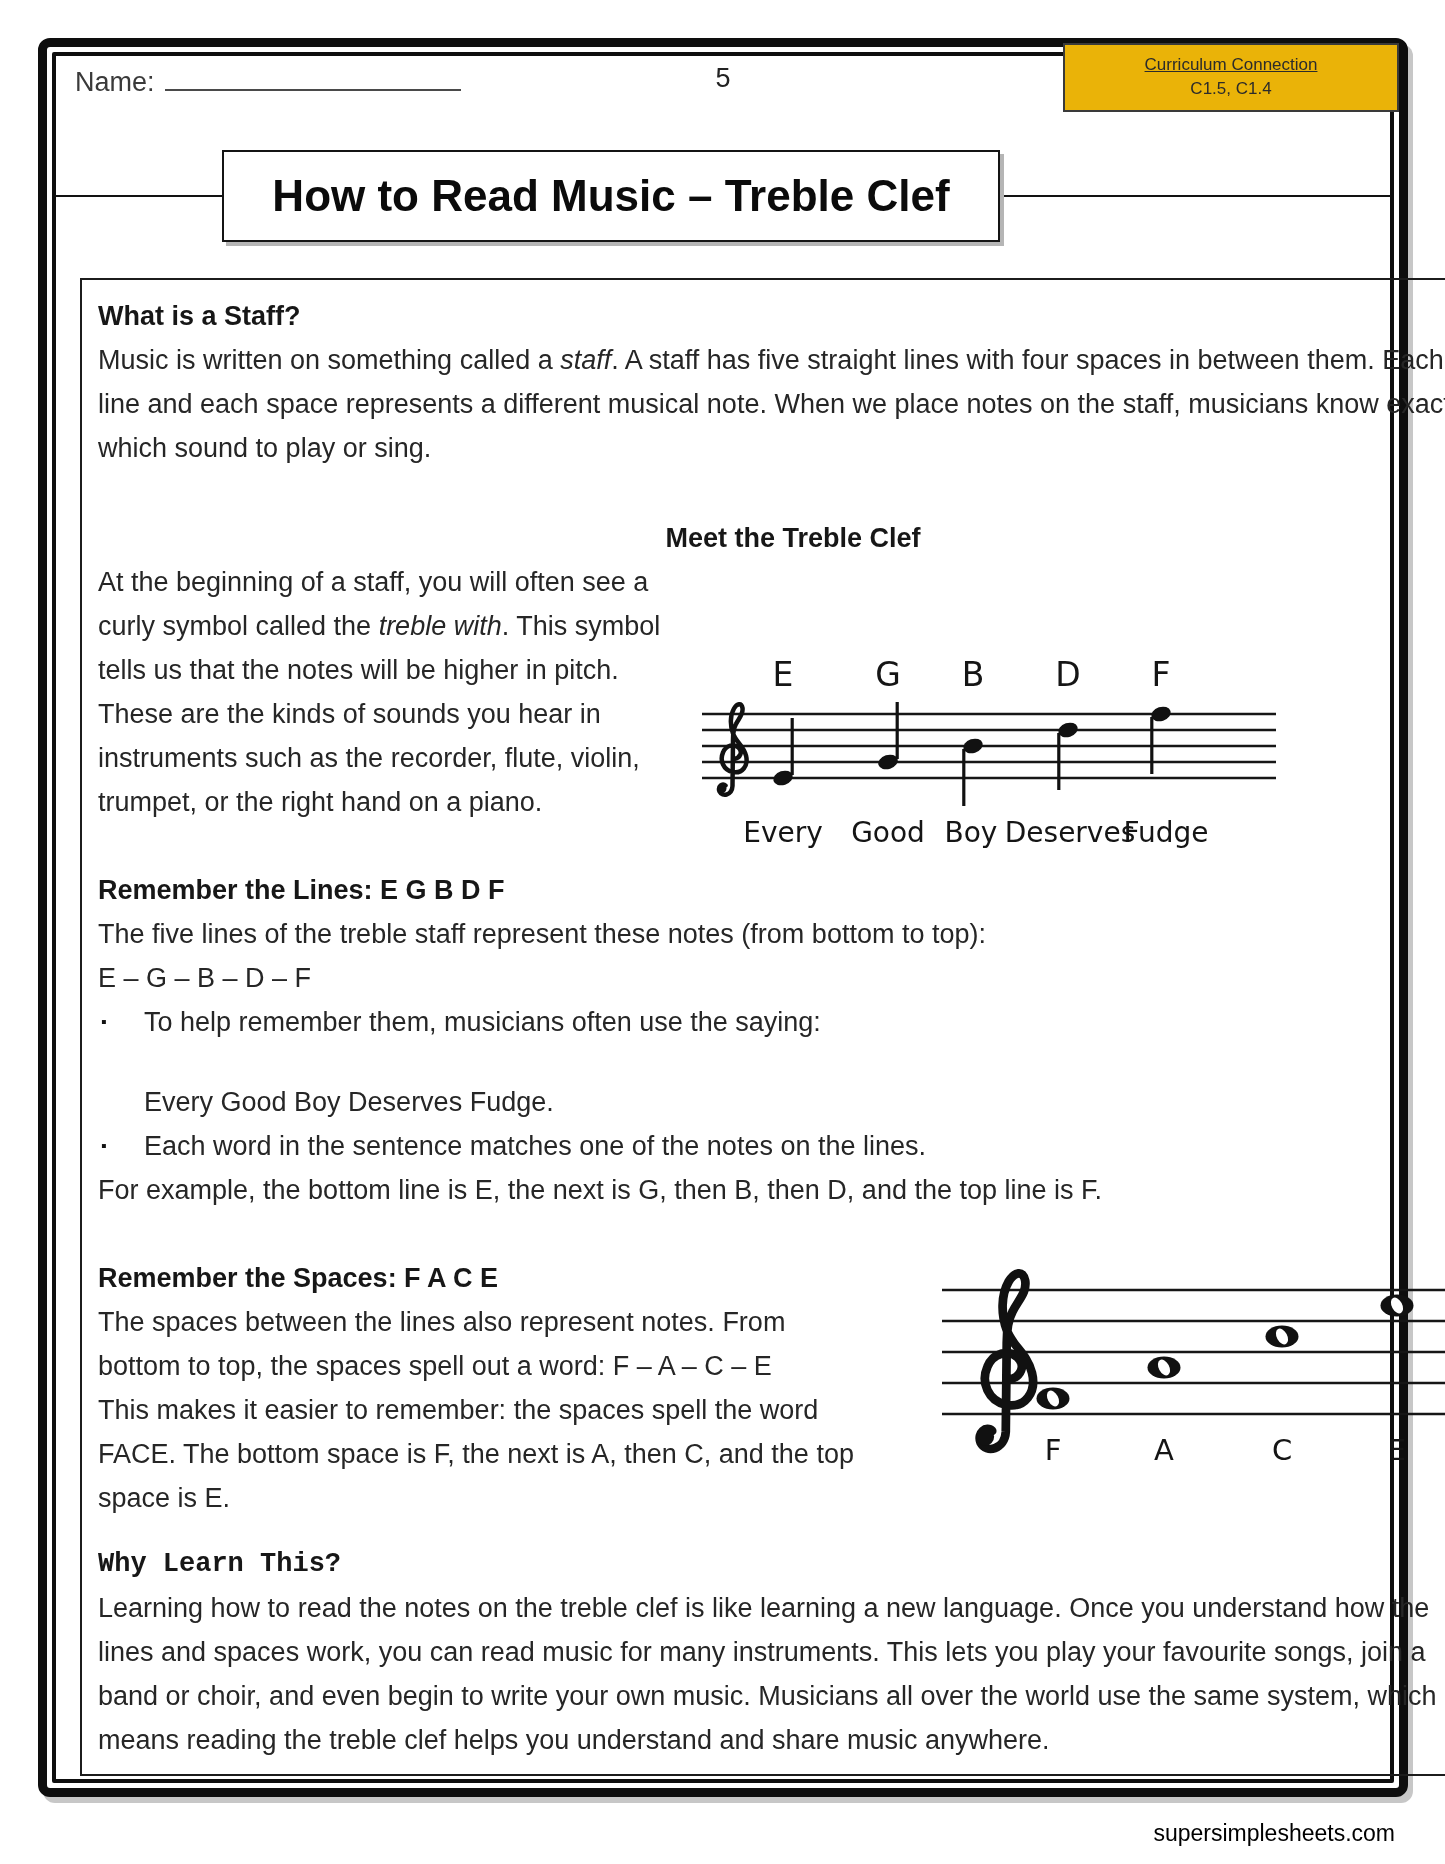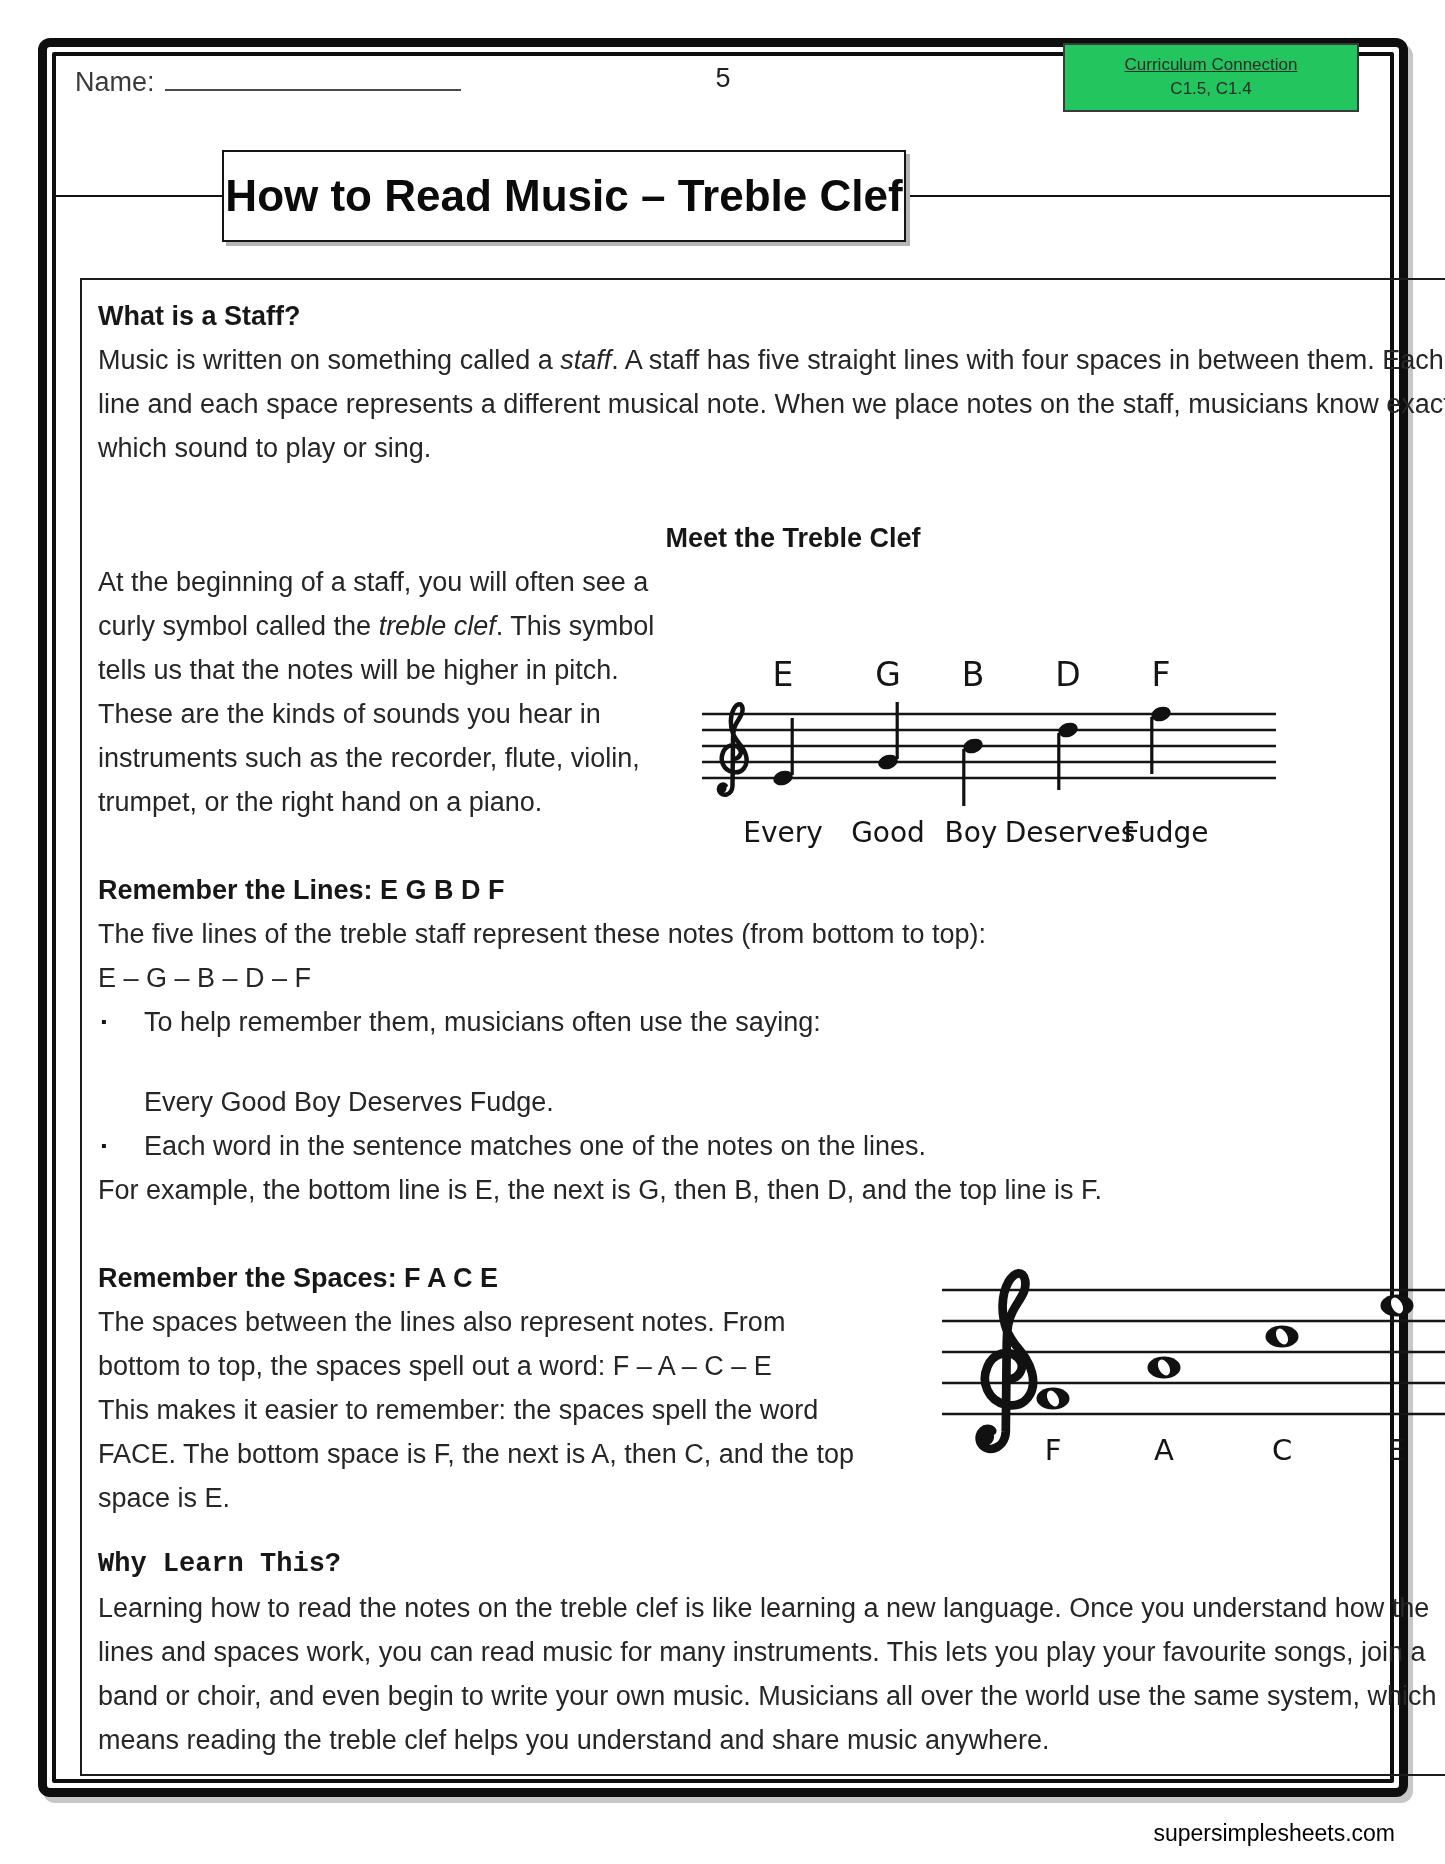--- a/index.html
+++ b/index.html
@@ -20,30 +20,30 @@
     position:absolute; inset:5px; border:4px solid #0e0e0e; border-radius:2px;
     pointer-events:none;
   }
   
   .name-row { position:absolute; top:16px; left:28px; font-size:27px; color:#3a3a3a; }
   .name-line { display:inline-block; width:296px; height:28px;
     border-bottom:2px solid #4a4a4a; margin-left:10px; vertical-align:baseline; }
   .page-num { position:absolute; top:16px; left:0; width:100%; text-align:center;
     font-size:27px; color:#222; }
   .curriculum {
-    position:absolute; top:-4px; left:1016px; width:296px; z-index:6;
-    background:#22c55e; border:2px solid #3a3a3a; text-align:center;
+    position:absolute; top:-4px; left:1016px; width:336px; z-index:6;
+    background:#eab308; border:2px solid #3a3a3a; text-align:center;
     font-size:17px; line-height:24px; color:#2b2b2b; padding:8px 14px 9px;
   }
   .curriculum .t { text-decoration:underline; }
   
   .banner-line { position:absolute; top:148px; left:8px; width:1336px; height:2px;
     background:#121212; }
   .title-box {
-    position:absolute; top:103px; left:175px; width:684px; height:92px;
+    position:absolute; top:103px; left:175px; width:778px; height:92px;
     background:#fff; border:2px solid #141414; box-shadow:4px 4px 0 #b5b5b5;
     display:flex; align-items:center; justify-content:center;
     font-size:44px; font-weight:bold; color:#0b0b0b; letter-spacing:0px;
     z-index:3;
   }
   
   .content-box {
     position:absolute; left:33px; top:231px; width:1426px; height:1498px;
     border:2px solid #1c1c1c; padding:14px 16px; overflow:hidden;
     font-size:27px; line-height:44px; color:#262626;
@@ -134,21 +134,21 @@
               <line x1="360.8" y1="85" x2="360.8" y2="142"></line>
               <line x1="453.8" y1="69" x2="453.8" y2="126"></line>
             </g>
 
             <text class="mnemonic-word" x="85" y="194" text-anchor="middle">Every</text>
             <text class="mnemonic-word" x="190" y="194" text-anchor="middle">Good</text>
             <text class="mnemonic-word" x="273" y="194" text-anchor="middle">Boy</text>
             <text class="mnemonic-word" x="372" y="194" text-anchor="middle">Deserves</text>
             <text class="mnemonic-word" x="468" y="194" text-anchor="middle">Fudge</text>
           </svg>
-        </span><span>At the beginning of a staff, you will often see a curly symbol called the </span><i>treble clef</i><span>. This symbol tells us that the notes will be higher in pitch. These are the kinds of sounds you hear in instruments such as the recorder, flute, violin, trumpet, or the right hand on a piano.</span></p>
+        </span><span>At the beginning of a staff, you will often see a curly symbol called the </span><i>treble with</i><span>. This symbol tells us that the notes will be higher in pitch. These are the kinds of sounds you hear in instruments such as the recorder, flute, violin, trumpet, or the right hand on a piano.</span></p>
     </div>
 
     <div class="sec-lines">
       <h3>Remember the Lines: E G B D F</h3>
       <p>The five lines of the treble staff represent these notes (from bottom to top):</p>
       <p>E – G – B – D – F</p>
       <div class="b-row">
         <span class="bullet">▪</span>
         <span>To help remember them, musicians often use the saying:</span>
       </div>

